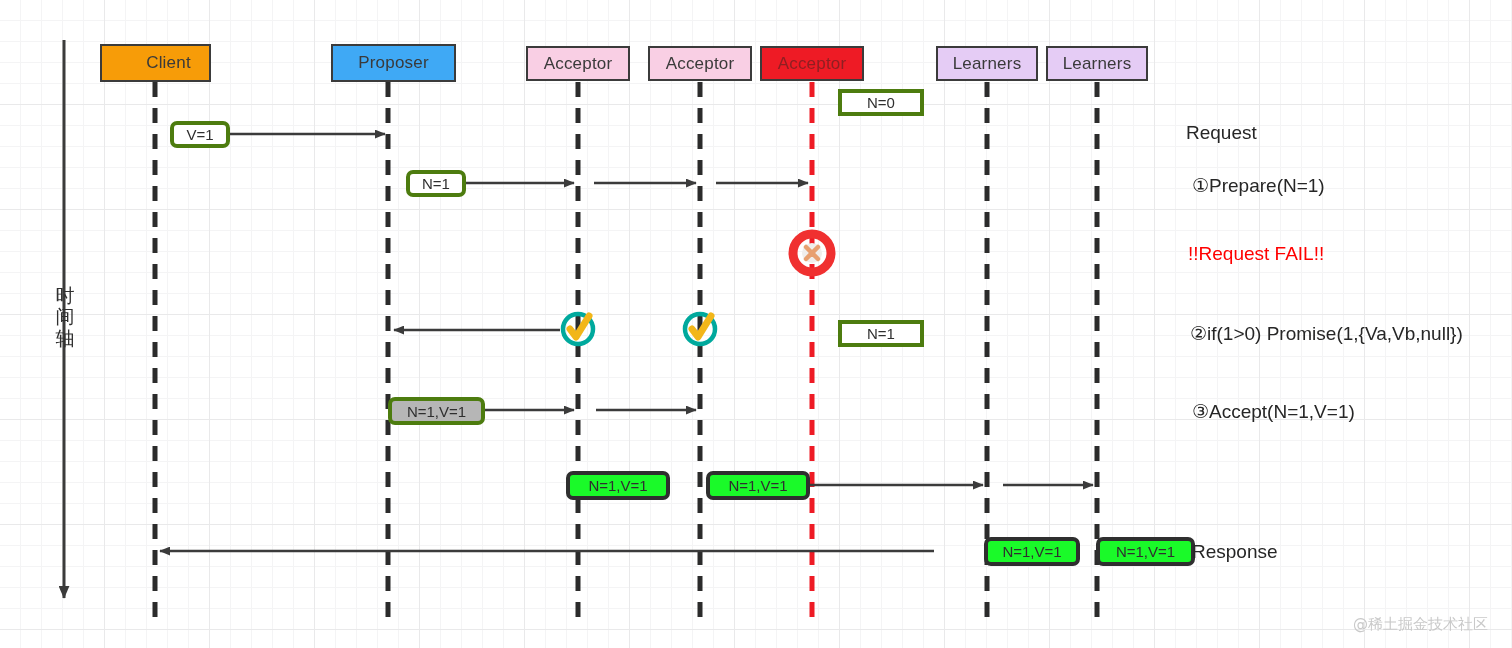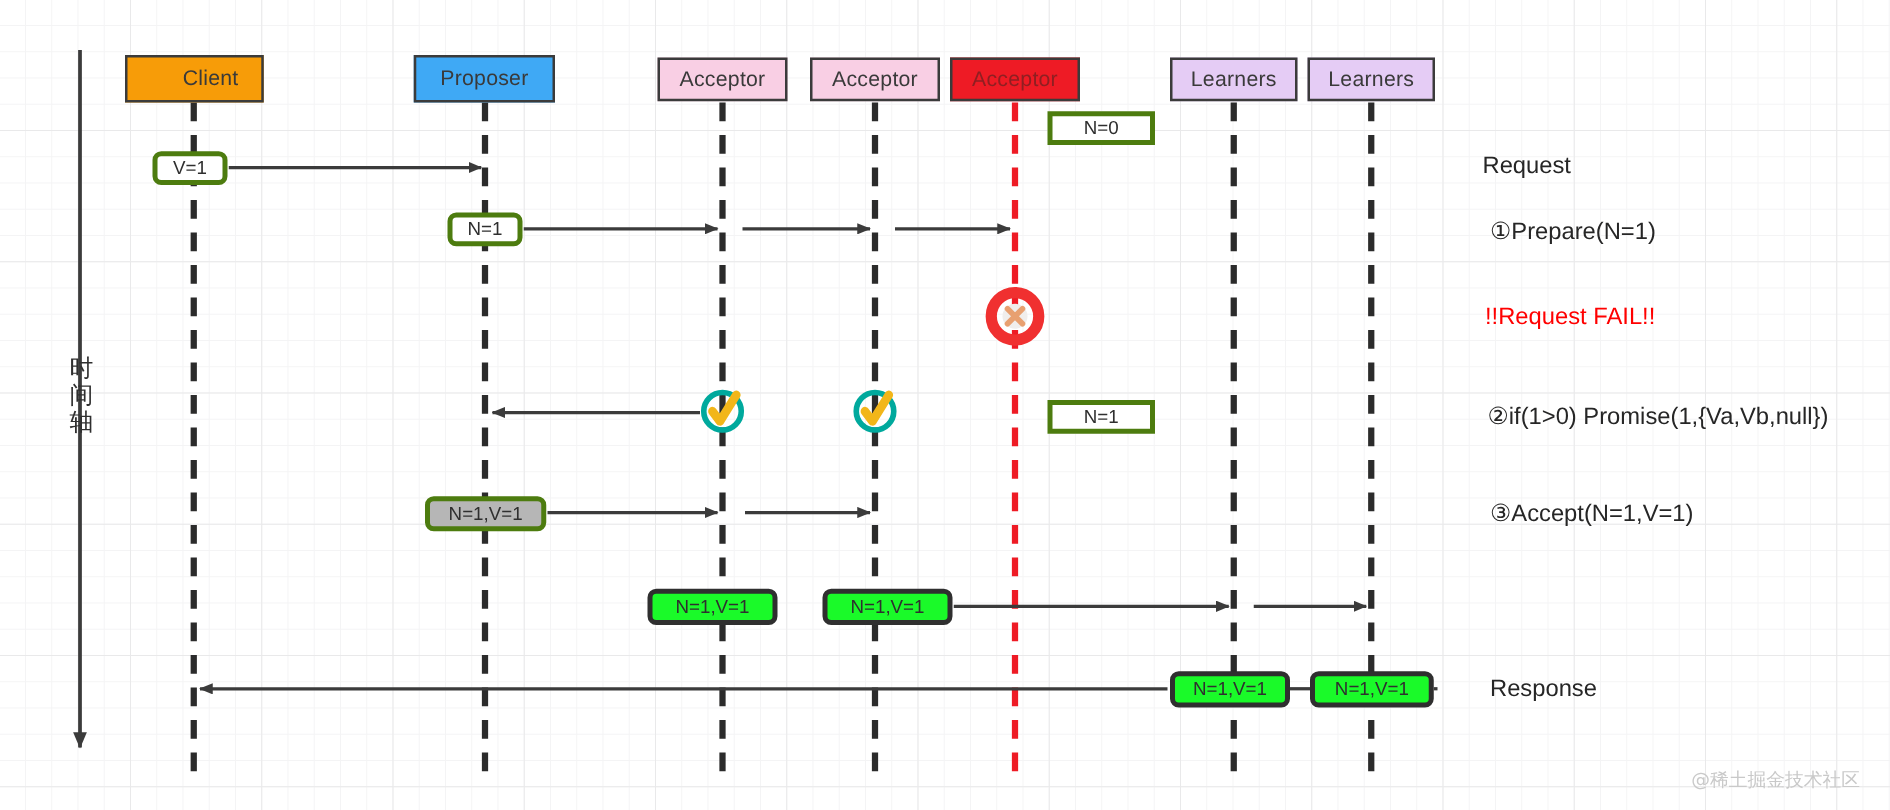--- a/index.html
+++ b/index.html
@@ -35,21 +35,21 @@
     white-space:nowrap;
   }
 
   
   .msgbox{
     position:absolute;box-sizing:border-box;
     border:4px solid #4d7c0f;background:#ffffff;
     display:flex;align-items:center;justify-content:center;
     font-size:15px;color:#2f2f2f;white-space:nowrap;
   }
-  .msgbox.round{border-radius:7px;}
+  .msgbox.round{border-radius:7px;margin-left:48px;}
   .msgbox.square{border-radius:0;}
   .msgbox.gray{background:#b6b6b6;}
   .msgbox.green{background:#1afa29;border-color:#2f2f2f;}
 
   
   .note{
     position:absolute;white-space:nowrap;
     font-size:19px;font-weight:normal;color:#262626;
   }
   .note.fail{color:#ff0000;}
@@ -132,21 +132,21 @@
       <path d="M-8,0 L-2,8 L11,-13" fill="none" stroke="#f2b619" stroke-width="7" stroke-linecap="round" stroke-linejoin="round"></path>
     </g>
     <g transform="translate(700,329)">
       <circle r="15" fill="none" stroke="#00a99d" stroke-width="4.5"></circle>
       <path d="M-8,0 L-2,8 L11,-13" fill="none" stroke="#f2b619" stroke-width="7" stroke-linecap="round" stroke-linejoin="round"></path>
     </g>
   </svg>
 
   <div class="phead" style="left:100px;top:44px;width:111px;height:38px;background:#f79c08;padding-left:26px;">Client</div>
 
-  <div class="phead" style="left:331px;top:44px;width:113px;height:38px;background:#3fa9f5;">Proposer</div>
+  <div class="phead" style="left:331px;top:44px;width:125px;height:38px;background:#3fa9f5;">Proposer</div>
 
   <div class="phead" style="left:526px;top:46px;width:104px;height:35px;background:#f9cfe4;">Acceptor</div>
 
   <div class="phead" style="left:648px;top:46px;width:104px;height:35px;background:#f9cfe4;">Acceptor</div>
 
   <div class="phead" style="left:760px;top:46px;width:104px;height:35px;background:#ee1b25;color:#8f1f22;">Acceptor</div>
 
   <div class="phead" style="left:936px;top:46px;width:102px;height:35px;background:#e5ccf5;">Learners</div>
 
   <div class="phead" style="left:1046px;top:46px;width:102px;height:35px;background:#e5ccf5;">Learners</div>

